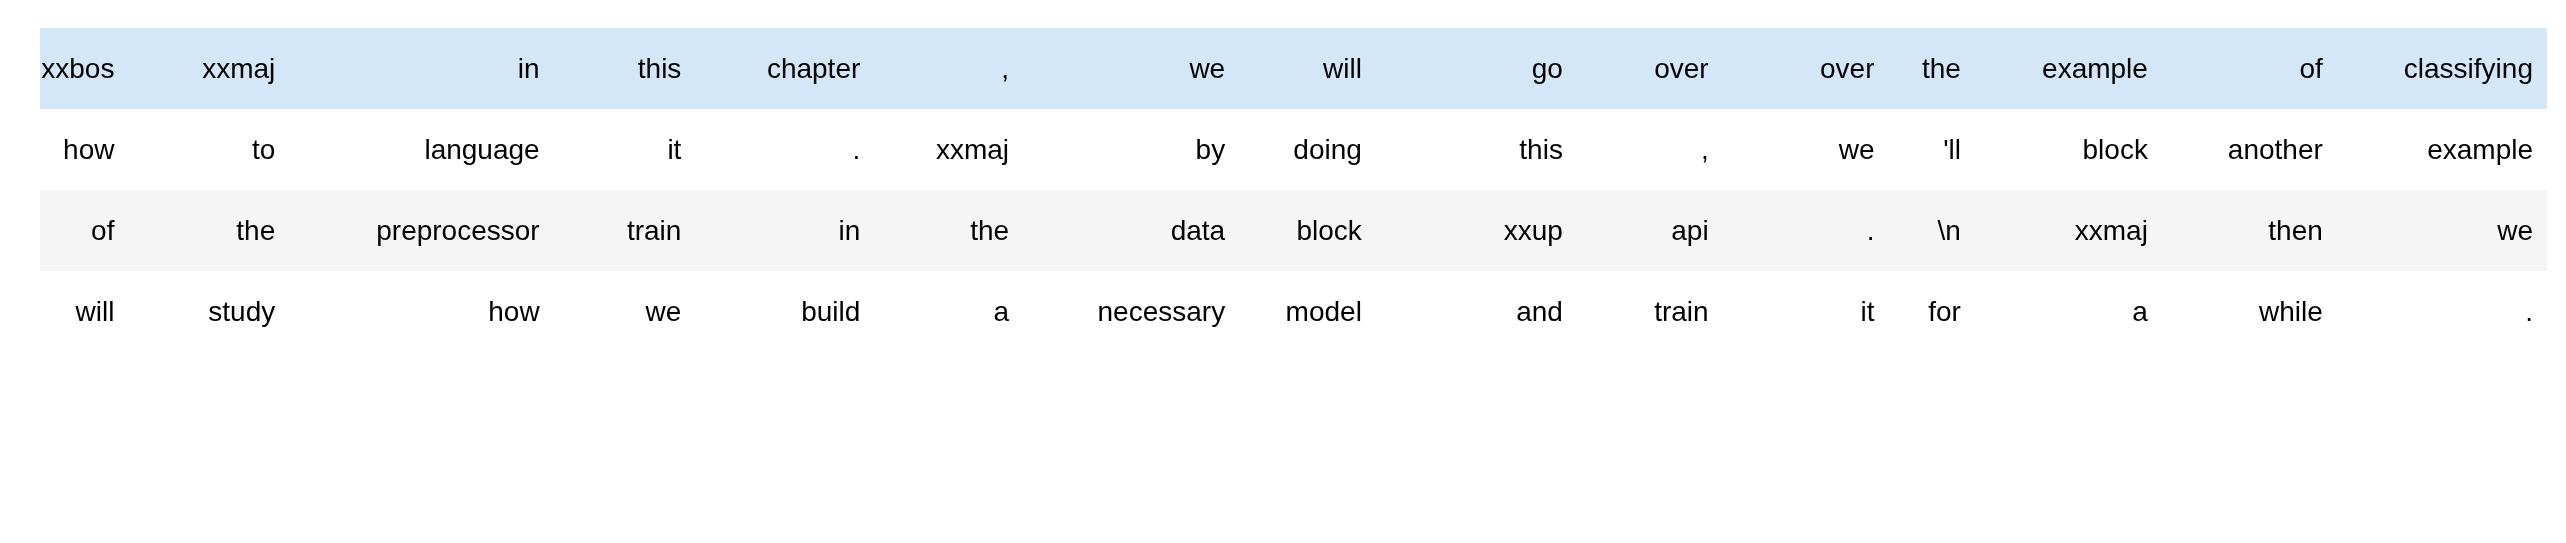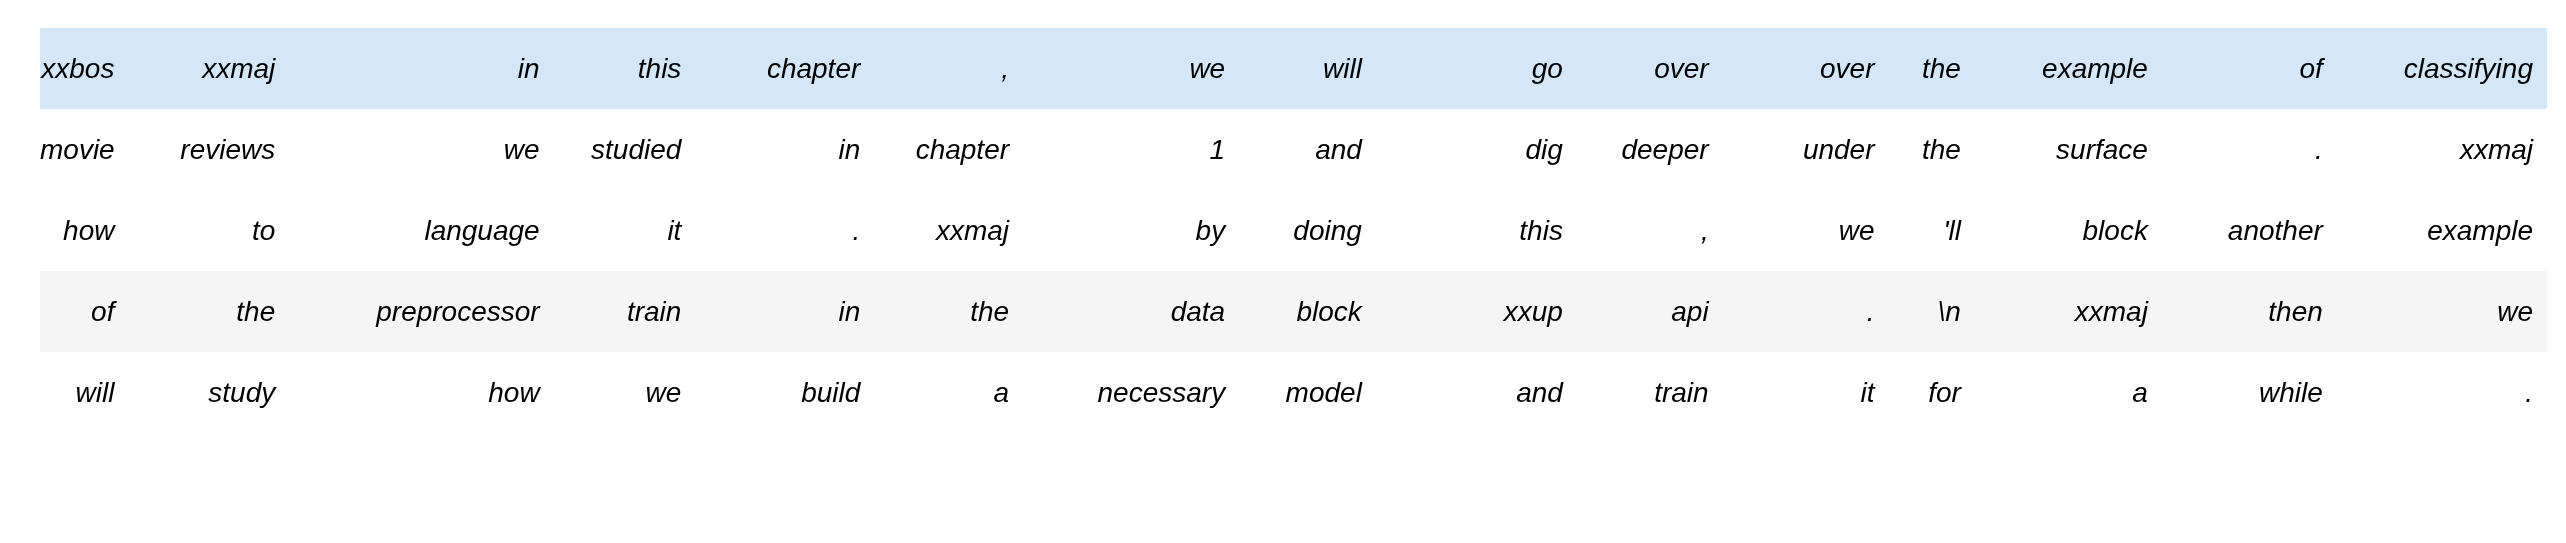--- a/index.html
+++ b/index.html
@@ -13,21 +13,20 @@
     font-family: "Liberation Sans", "DejaVu Sans", sans-serif;
     color: var(--text-color, #000000);
   }
   .output-wrap {
     padding: 28px 0 0 40px;
   }
   table.token-table {
     border-collapse: collapse;
     table-layout: fixed;
     width: 2507px;
-    font-style: italic;
   }
   table.token-table td {
     height: 81px;
     text-align: right;
     vertical-align: middle;
     padding: 0 14px 0 0;
     font-size: 28px;
     line-height: 1;
     white-space: nowrap;
     overflow: hidden;
@@ -68,37 +67,20 @@
           <td>,</td>
           <td>we</td>
           <td>will</td>
           <td>go</td>
           <td>over</td>
           <td>over</td>
           <td>the</td>
           <td>example</td>
           <td>of</td>
           <td>classifying</td>
-        </tr>
-        <tr class="plain">
-          <td>movie</td>
-          <td>reviews</td>
-          <td>we</td>
-          <td>studied</td>
-          <td>in</td>
-          <td>chapter</td>
-          <td>1</td>
-          <td>and</td>
-          <td>dig</td>
-          <td>deeper</td>
-          <td>under</td>
-          <td>the</td>
-          <td>surface</td>
-          <td>.</td>
-          <td>xxmaj</td>
         </tr>
         <tr class="plain">
           <td>how</td>
           <td>to</td>
           <td>language</td>
           <td>it</td>
           <td>.</td>
           <td>xxmaj</td>
           <td>by</td>
           <td>doing</td>

